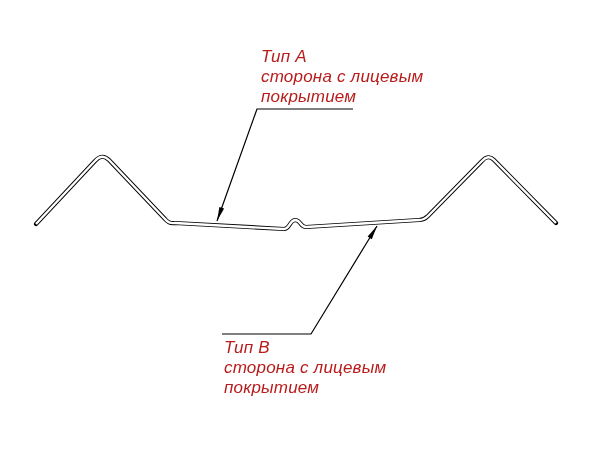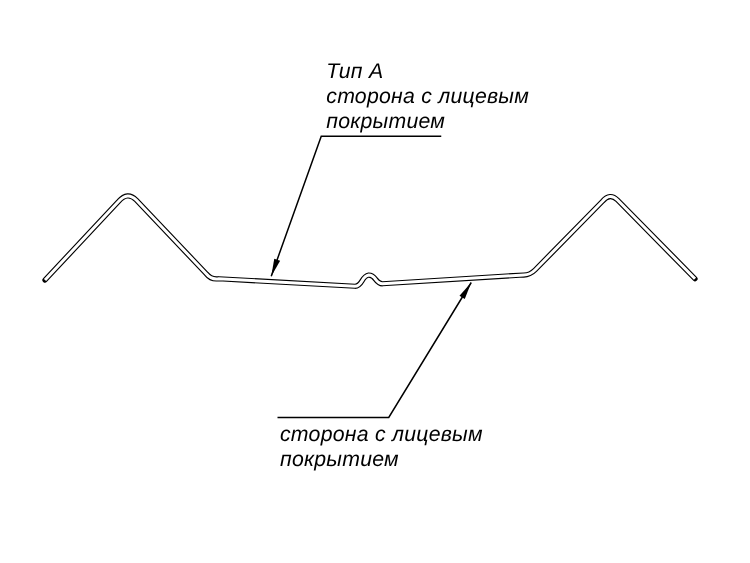--- a/index.html
+++ b/index.html
@@ -20,21 +20,21 @@
     left: 0;
     top: 0;
     width: 600px;
     height: 450px;
   }
   .label {
     position: absolute;
     font-style: italic;
     font-size: 17px;
     line-height: 20px;
-    color: #000000;
+    color: #b91c1c;
     white-space: nowrap;
     letter-spacing: 0.2px;
   }
   .label-a { left: 261px; top: 47px; }
   .label-b { left: 224px; top: 338px; }
 </style>
 </head>
 <body>
 
 <div class="canvas">
@@ -66,17 +66,18 @@
     <polygon points="377,226 371.8,239.2 367.6,236.6" fill="#000000"></polygon>
   </svg>
 
   <div class="label label-a">
     <div>Тип А</div>
     <div>сторона с лицевым</div>
     <div>покрытием</div>
   </div>
 
   <div class="label label-b">
+    <div>Тип В</div>
     <div>сторона с лицевым</div>
     <div>покрытием</div>
   </div>
 
 </div>
 
 </body></html>

